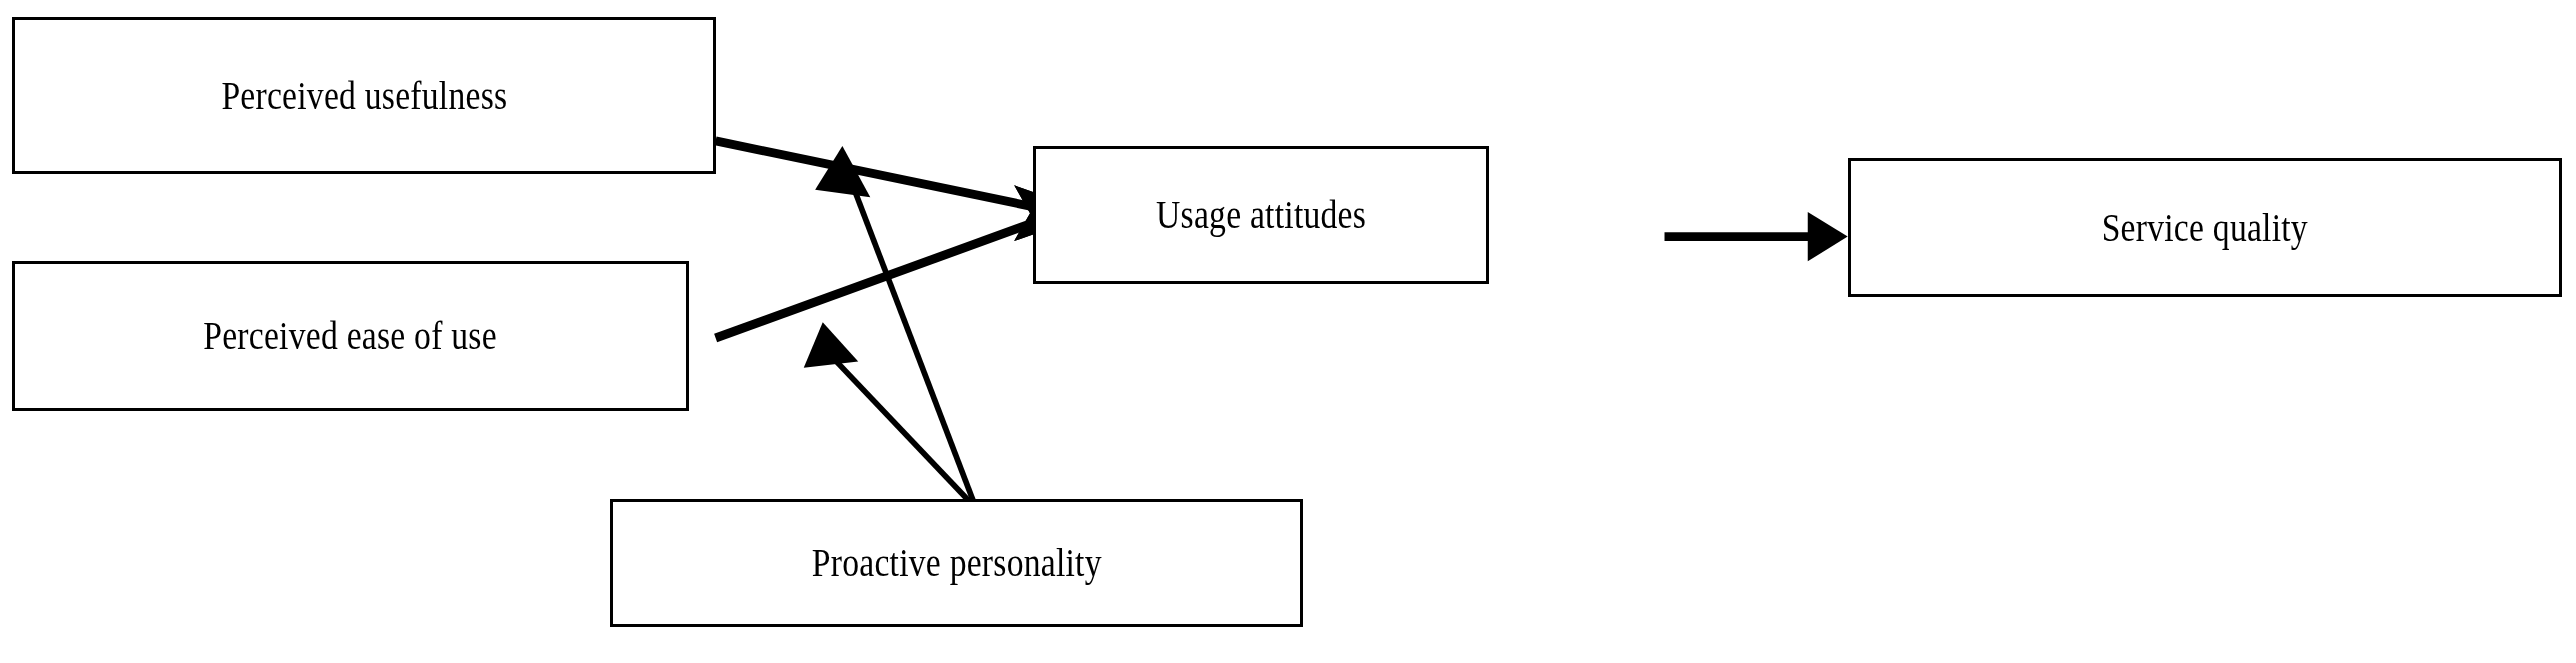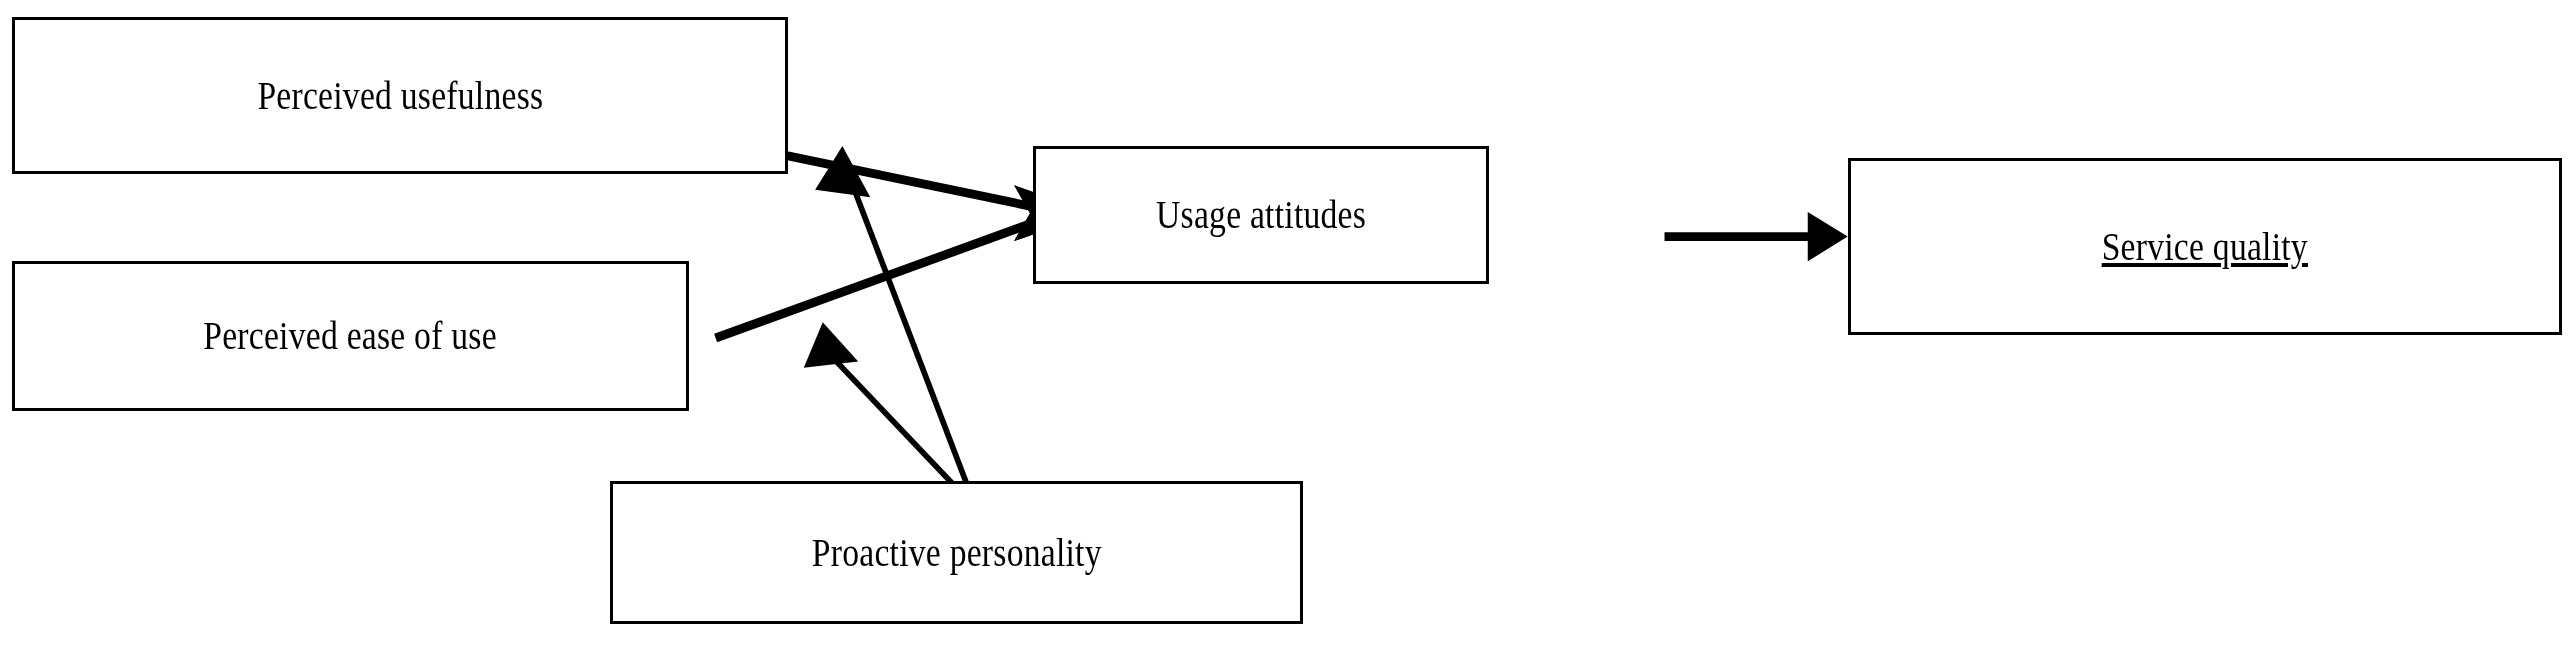--- a/index.html
+++ b/index.html
@@ -40,25 +40,25 @@
     font-family: "Liberation Serif", "DejaVu Serif", serif;
     color: #000000;
     font-size: 41px;
     line-height: 1.05;
     letter-spacing: 0.3px;
     white-space: nowrap;
     transform: scaleX(0.82);
     transform-origin: center center;
   }
   
-  #node-perceived-usefulness   { left: 12px;   top: 17px;  width: 776px; height: 157px; justify-content: center; }
+  #node-perceived-usefulness   { left: 12px;   top: 17px;  width: 704px; height: 157px; justify-content: center; }
   #node-perceived-ease-of-use  { left: 12px;   top: 261px; width: 677px; height: 150px; }
   #node-usage-attitudes        { left: 1033px; top: 146px; width: 456px;  height: 138px; }
-  #node-service-quality        { left: 1848px; top: 158px; width: 714px; height: 177px; text-decoration: underline; }
-  #node-proactive-personality  { left: 610px;  top: 481px; width: 693px; height: 143px; }
+  #node-service-quality        { left: 1848px; top: 158px; width: 714px; height: 139px; }
+  #node-proactive-personality  { left: 610px;  top: 499px; width: 693px; height: 128px; }
 </style>
 </head>
 <body>
 
 <div id="diagram-root">
 
   <svg id="edge-layer" viewBox="0 0 4064 1047" width="2576" height="664" xmlns="http://www.w3.org/2000/svg">
 
     <g>
       <line x1="1129" y1="222" x2="1650" y2="330" stroke="#000000" stroke-width="14"></line>

